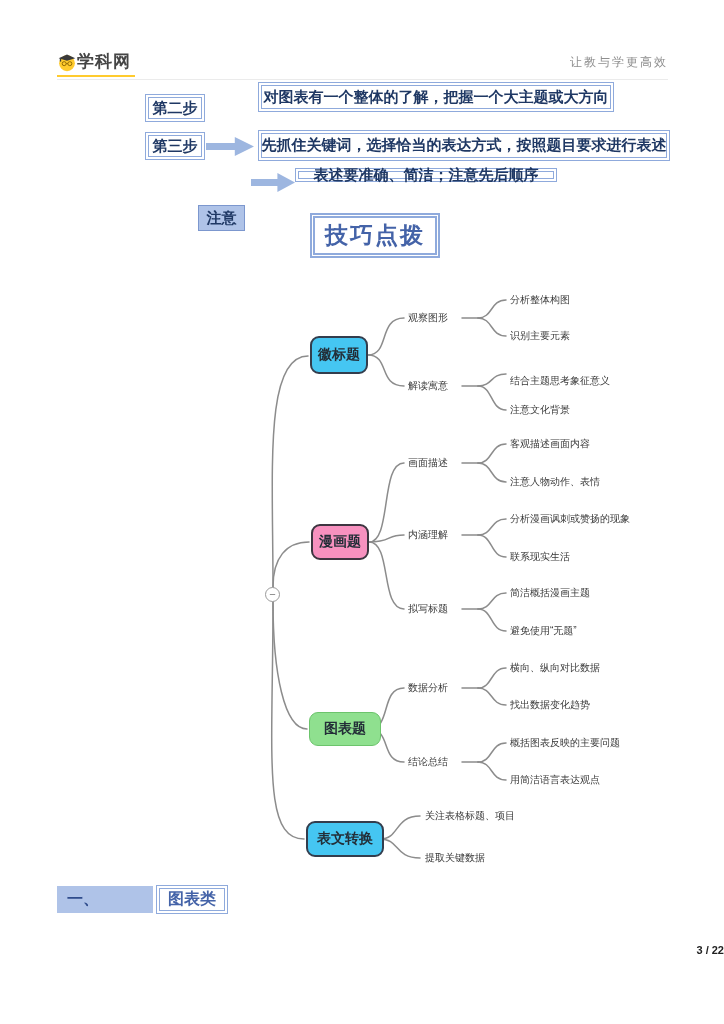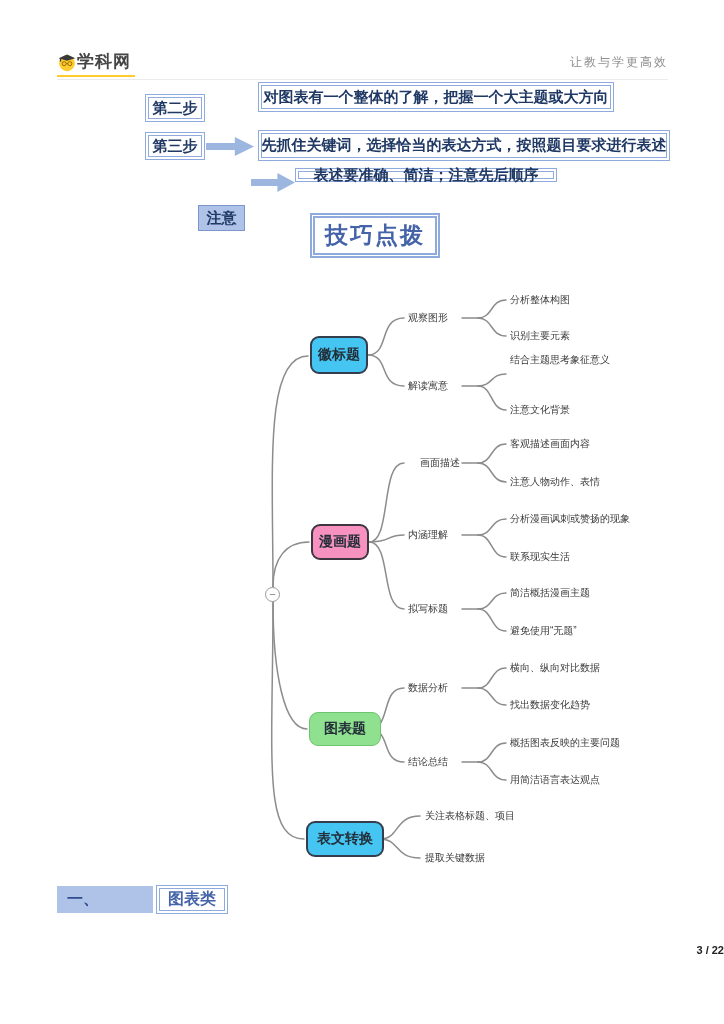--- a/index.html
+++ b/index.html
@@ -138,29 +138,29 @@
 
   <div class="mm-node mm-collapse">−</div>
 
   <div class="mm-node mm-branch blue" style="left:310px;top:336px;width:58px;height:38px;">徽标题</div>
   <div class="mm-node mm-branch pink" style="left:311px;top:524px;width:58px;height:36px;">漫画题</div>
   <div class="mm-node mm-branch green" style="left:309px;top:712px;width:72px;height:34px;">图表题</div>
   <div class="mm-node mm-branch blue" style="left:306px;top:821px;width:78px;height:36px;">表文转换</div>
 
   <div class="mm-node mm-l2" style="left:408px;top:318px;">观察图形</div>
   <div class="mm-node mm-l2" style="left:408px;top:386px;">解读寓意</div>
-  <div class="mm-node mm-l2" style="left:408px;top:463px;margin-left:12px;">画面描述</div>
+  <div class="mm-node mm-l2" style="left:408px;top:463px;">画面描述</div>
   <div class="mm-node mm-l2" style="left:408px;top:535px;">内涵理解</div>
   <div class="mm-node mm-l2" style="left:408px;top:609px;">拟写标题</div>
   <div class="mm-node mm-l2" style="left:408px;top:688px;">数据分析</div>
   <div class="mm-node mm-l2" style="left:408px;top:762px;">结论总结</div>
 
   <div class="mm-node mm-leaf" style="left:510px;top:300px;">分析整体构图</div>
   <div class="mm-node mm-leaf" style="left:510px;top:336px;">识别主要元素</div>
-  <div class="mm-node mm-leaf" style="left:510px;top:360px;text-align:center;">结合主题思考象征意义</div>
+  <div class="mm-node mm-leaf" style="left:510px;top:381px;text-align:center;">结合主题思考象征意义</div>
   <div class="mm-node mm-leaf" style="left:510px;top:410px;">注意文化背景</div>
   <div class="mm-node mm-leaf" style="left:510px;top:444px;">客观描述画面内容</div>
   <div class="mm-node mm-leaf" style="left:510px;top:482px;">注意人物动作、表情</div>
   <div class="mm-node mm-leaf" style="left:510px;top:519px;">分析漫画讽刺或赞扬的现象</div>
   <div class="mm-node mm-leaf" style="left:510px;top:557px;">联系现实生活</div>
   <div class="mm-node mm-leaf" style="left:510px;top:593px;">简洁概括漫画主题</div>
   <div class="mm-node mm-leaf" style="left:510px;top:631px;">避免使用“无题”</div>
   <div class="mm-node mm-leaf" style="left:510px;top:668px;">横向、纵向对比数据</div>
   <div class="mm-node mm-leaf" style="left:510px;top:705px;">找出数据变化趋势</div>
   <div class="mm-node mm-leaf" style="left:510px;top:743px;">概括图表反映的主要问题</div>

